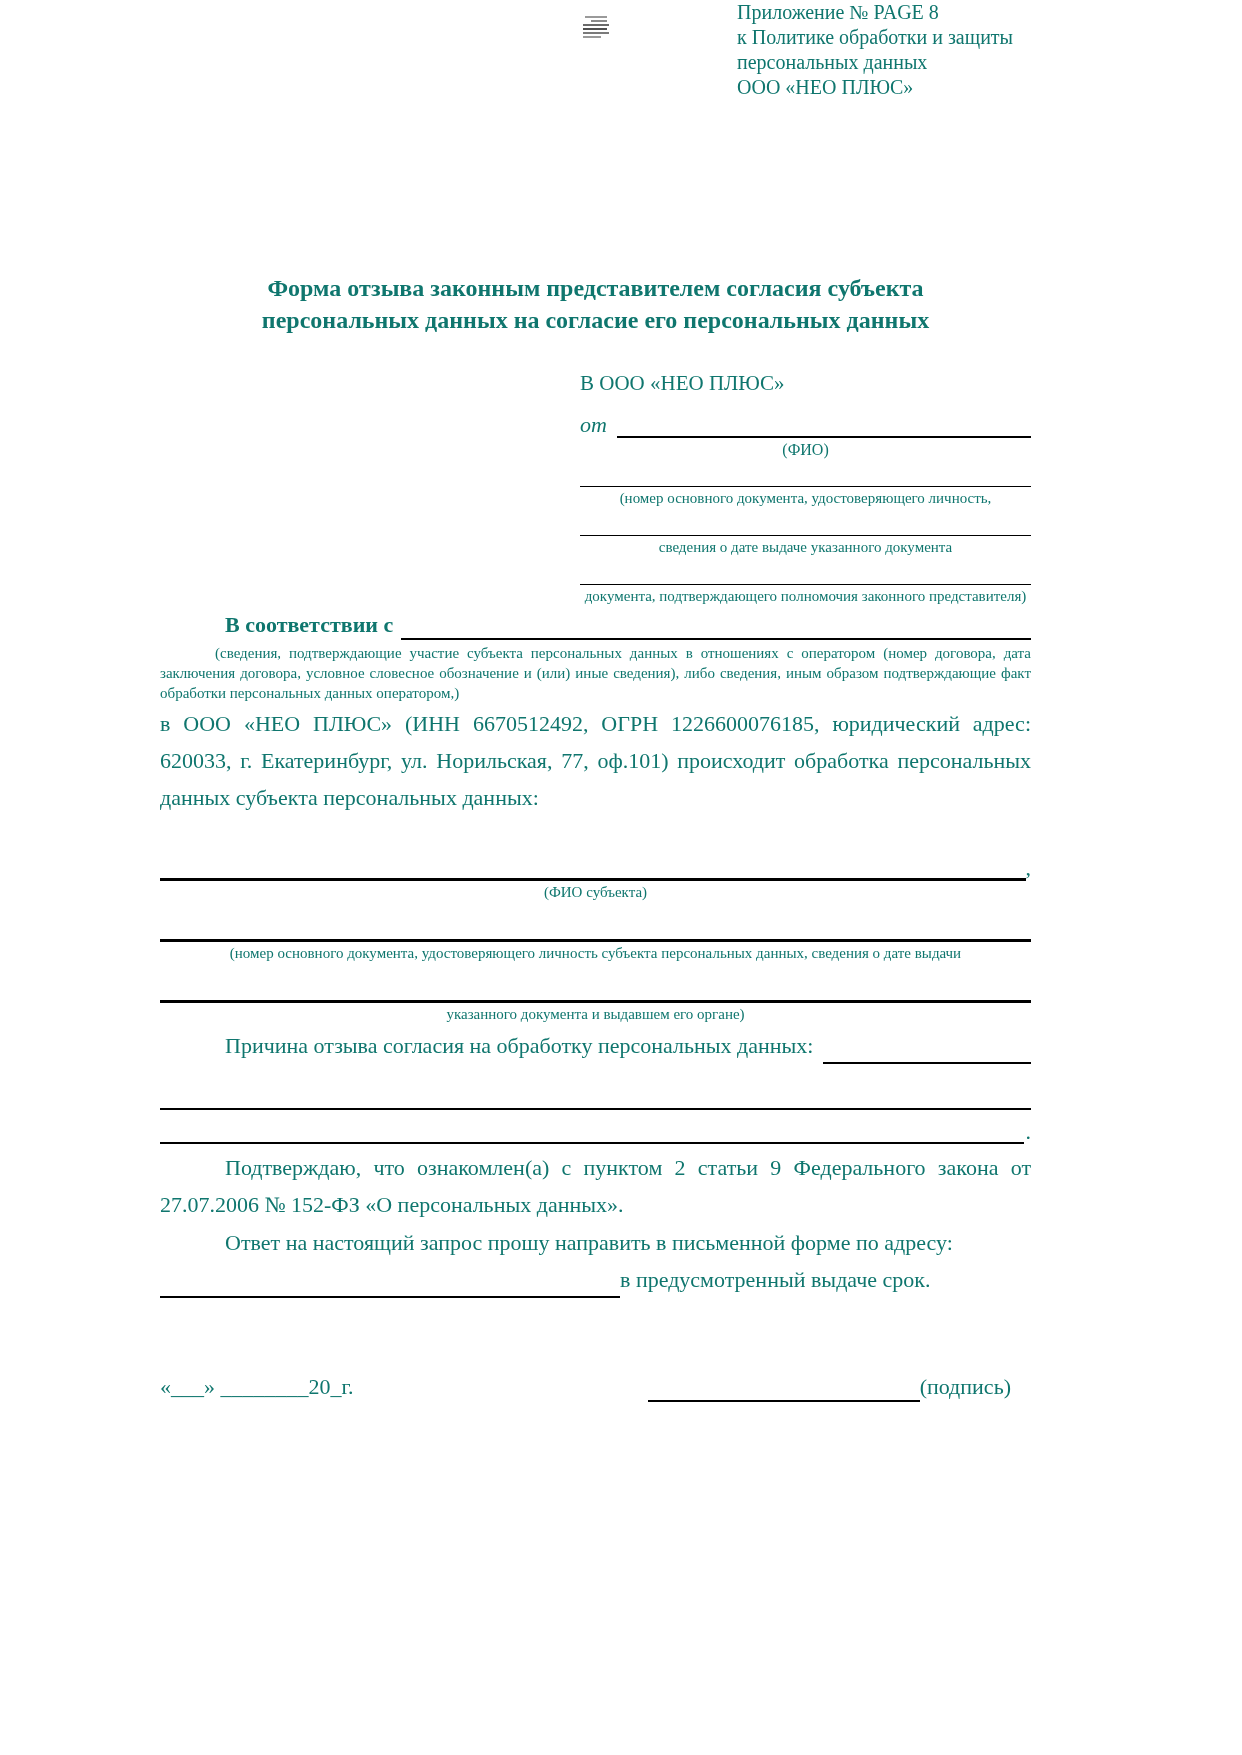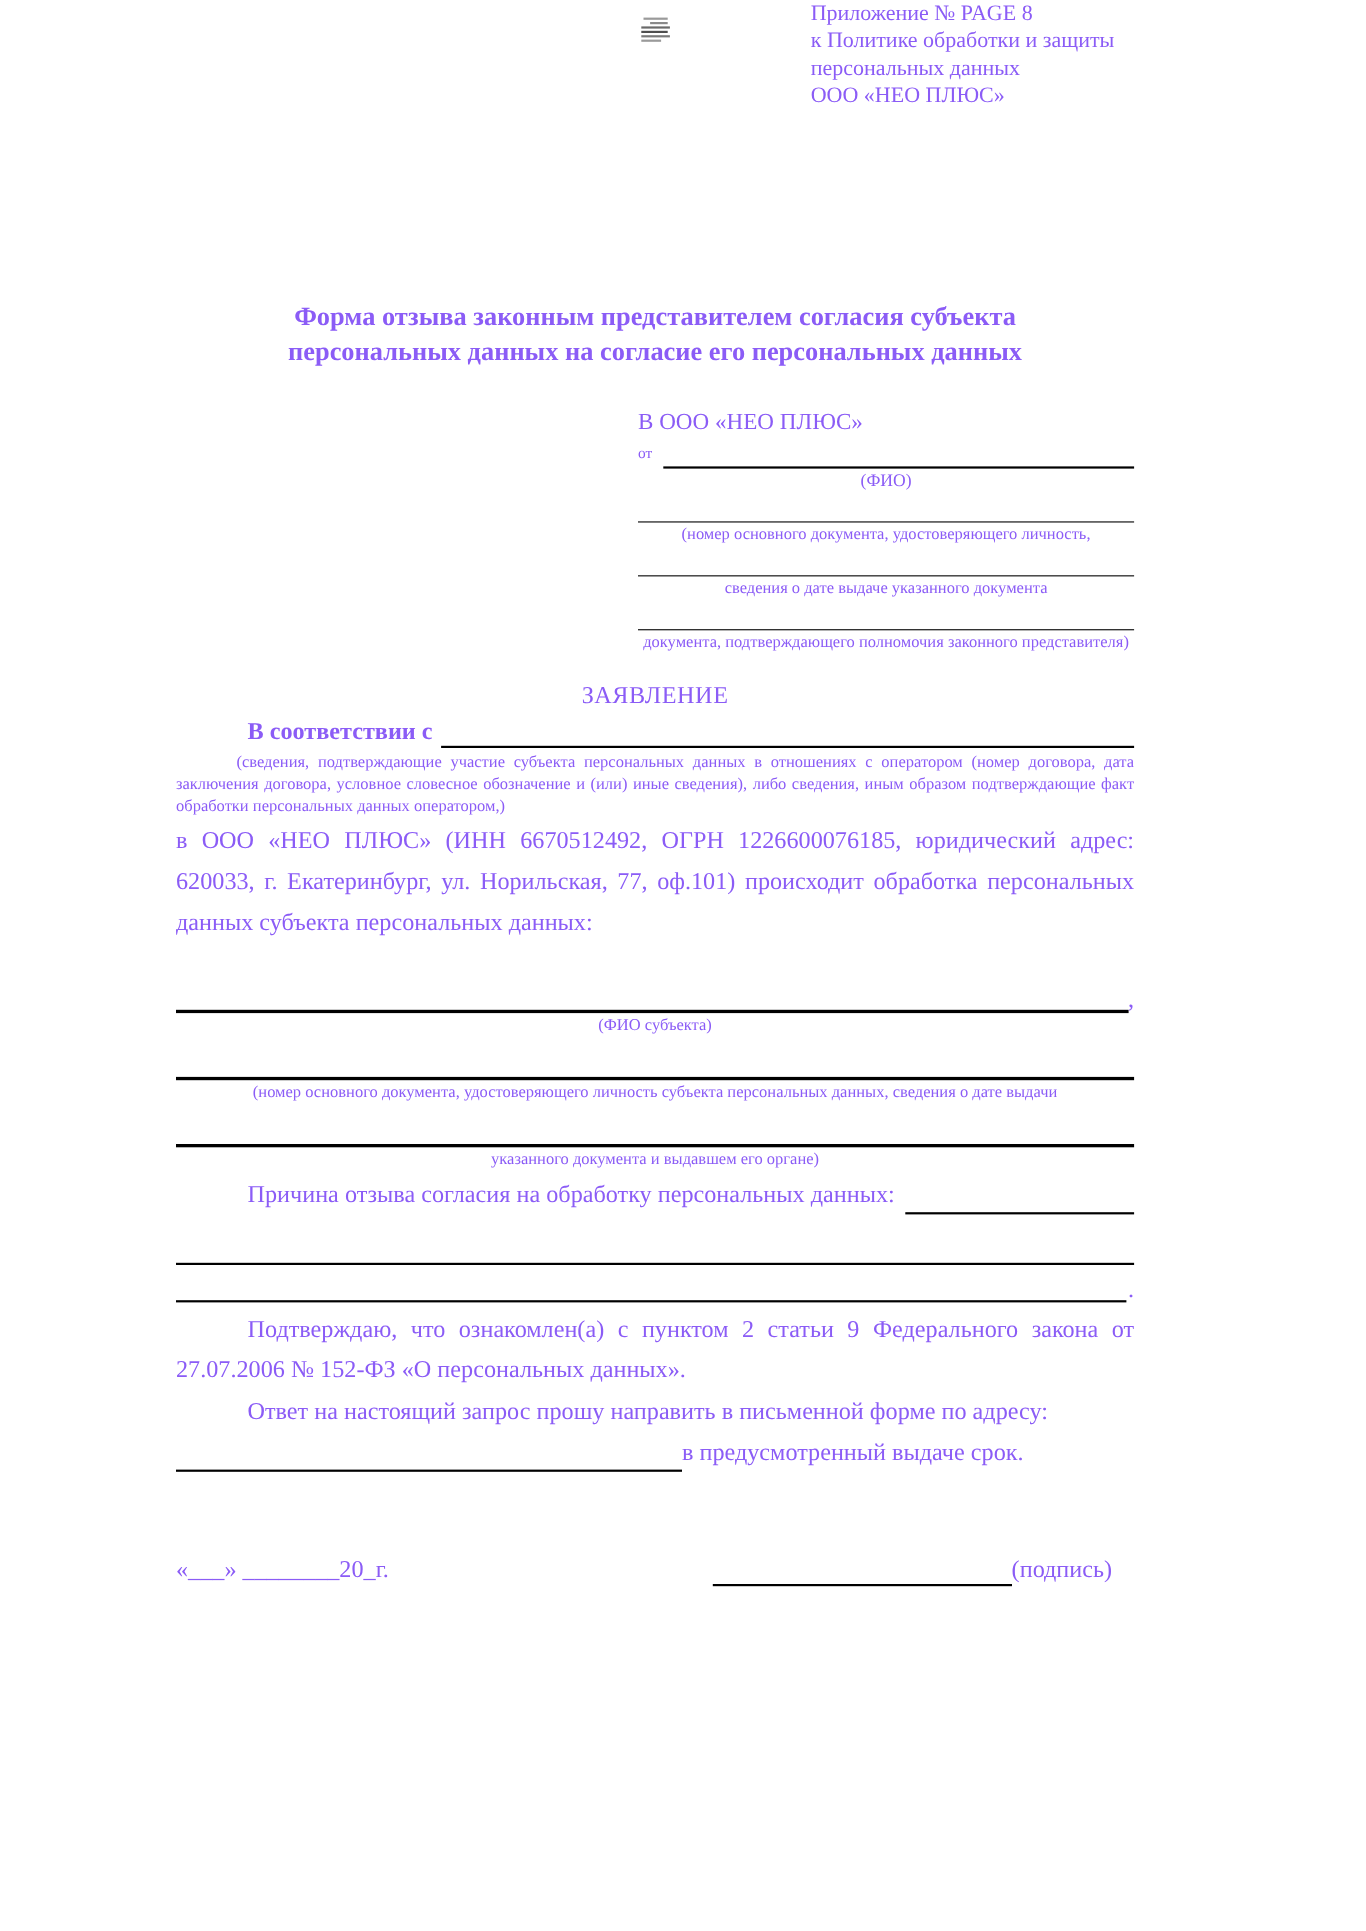--- a/index.html
+++ b/index.html
@@ -1,19 +1,19 @@
 <!DOCTYPE html>
 <html><head>
 <meta charset="utf-8">
 <style>
   * { margin:0; padding:0; box-sizing:border-box; }
   html,body { background:#888; }
   .page {
     width:1242px; height:1755px; background:#ffffff; position:relative;
-    font-family:"Liberation Serif", serif; color:#8b5cf6; margin:0 auto;
+    font-family:"Liberation Serif", serif; color:#0f766e; margin:0 auto;
     overflow:hidden;
   }
   .content { position:absolute; left:160px; top:0; width:871px; }
 
   
   .top-area { position:relative; height:192px; }
   .mini-icon { position:absolute; left:423px; top:16px; display:flex; flex-direction:column; gap:2px; width:26px; }
   .mini-icon i { display:block; height:2px; background:#6a6a6a; }
   .mini-icon i:nth-child(1){ width:22px; margin-left:2px; background:#9a9a9a;}
   .mini-icon i:nth-child(2){ width:16px; margin-left:8px; background:#8a8a8a;}
@@ -22,21 +22,21 @@
   .mini-icon i:nth-child(5){ width:26px; background:#7a7a7a;}
   .mini-icon i:nth-child(6){ width:18px; background:#9a9a9a;}
   .appendix { position:absolute; left:577px; top:0; width:300px; font-size:20px; line-height:25px; }
 
   
   .title { margin-top:80px; text-align:center; font-weight:bold; font-size:24px; line-height:32px; }
 
   
   .addressee { margin-top:33px; margin-left:420px; width:451px; }
   .addr-to { font-size:21px; line-height:28px; }
-  .addr-from { display:flex; align-items:flex-end; font-size:14px; line-height:26px; margin-top:3px; }
+  .addr-from { display:flex; align-items:flex-end; font-size:22px; line-height:26px; margin-top:15px;font-style:italic; }
   .addr-from .lbl { padding-right:10px; }
   .fill { flex:1; border-bottom:2px solid #000; }
   .cap { text-align:center; font-size:15px; line-height:19px; padding-top:2px; }
   .cap-fio { font-size:16px; }
   .field { margin-top:9px; }
   .field .fill-line { height:19px; border-bottom:1.5px solid #000; }
 
   
   .stm-heading { margin-top:23px; text-align:center; font-size:22px; line-height:29px; letter-spacing:0.5px; }
   .intro-row { display:flex; align-items:flex-end; font-size:22px; line-height:30px; margin-top:4px;font-weight:bold; }
@@ -112,21 +112,20 @@
       <div class="field">
         <div class="fill-line"></div>
         <div class="cap">сведения о дате выдаче указанного документа</div>
       </div>
       <div class="field">
         <div class="fill-line"></div>
         <div class="cap">документа, подтверждающего полномочия законного представителя)</div>
       </div>
     </div>
 
-    <div class="stm-heading">ЗАЯВЛЕНИЕ</div>
 
     <div class="intro-row">
       <span class="lbl">В соответствии с</span>
       <span class="fill"></span>
     </div>
 
     <div class="small-note">(сведения, подтверждающие участие субъекта персональных данных в отношениях с оператором (номер договора, дата заключения договора, условное словесное обозначение и (или) иные сведения), либо сведения, иным образом подтверждающие факт обработки персональных данных оператором,)</div>
 
     <div class="para op-para">в ООО «НЕО ПЛЮС» (ИНН 6670512492, ОГРН 1226600076185, юридический адрес: 620033, г. Екатеринбург, ул. Норильская, 77, оф.101) происходит обработка персональных данных субъекта персональных данных:</div>
 

